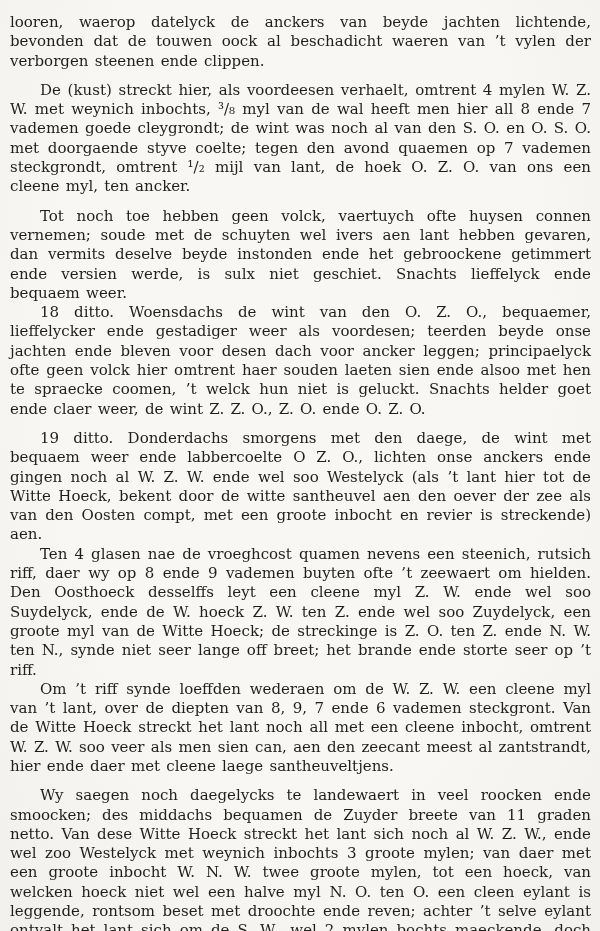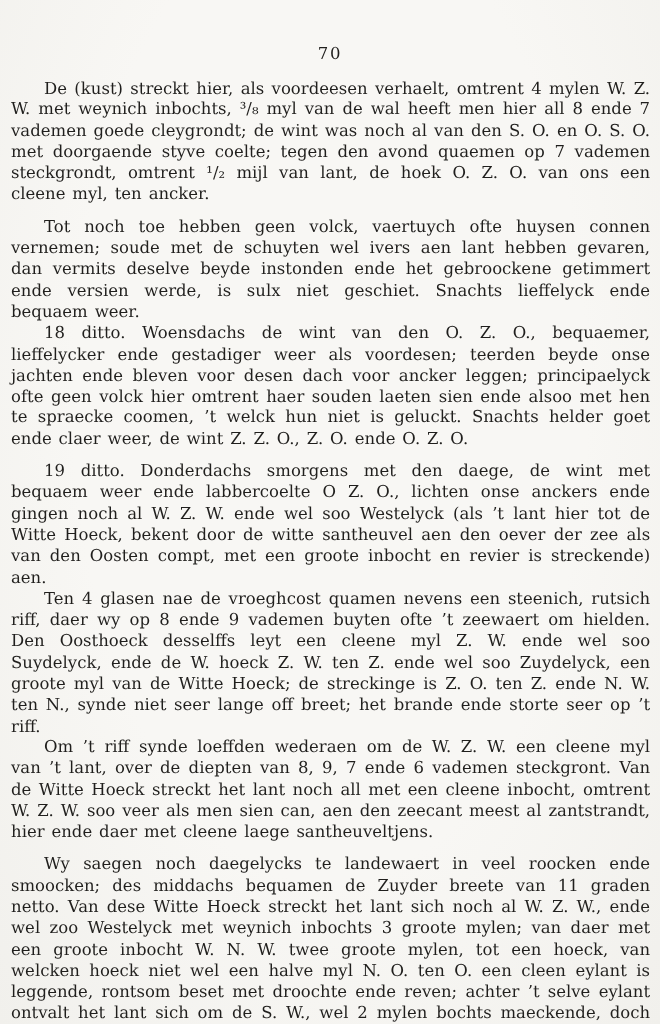--- a/index.html
+++ b/index.html
@@ -41,22 +41,22 @@
     word-spacing: 1.5px;
   }
   .doc-body p.gap { margin-top: 10px; }
   .doc-body p.indent { text-indent: 30px; }
   .doc-body strong { font-weight: 400; }
 </style>
 </head>
 <body>
 
 <div class="scan-page">
-  <div class="page-number">70</div>
   <div class="doc-body" id="doc-body">
+      <p class=""><span>looren, waerop datelyck de anckers van beyde jachten lichtende, bevonden dat de touwen oock al beschadicht waeren van ’t vylen der verborgen steenen ende clippen.</span></p>
       <p class="indent gap"><span>De (kust) streckt hier, als voordeesen verhaelt, omtrent 4 mylen W. Z. W. met weynich inbochts, ³/₈ myl van de wal heeft men hier all 8 ende 7 vademen goede cleygrondt; de wint was noch al van den S. O. en O. S. O. met doorgaende styve coelte; tegen den avond quaemen op 7 vademen steckgrondt, omtrent ¹/₂ mijl van lant, de hoek O. Z. O. van ons een cleene myl, ten ancker.</span></p>
       <p class="indent gap"><span>Tot noch toe hebben geen volck, vaertuych ofte huysen connen vernemen; soude met de schuyten wel ivers aen lant hebben gevaren, dan vermits deselve beyde instonden ende het gebroockene getimmert ende versien werde, is sulx niet geschiet. Snachts lieffelyck ende bequaem weer.</span></p>
       <p class="indent"><span>18 ditto. Woensdachs de wint van den O. Z. O., bequaemer, lieffelycker ende gestadiger weer als voordesen; teerden beyde onse jachten ende bleven voor desen dach voor ancker leggen; principaelyck ofte geen volck hier omtrent haer souden laeten sien ende alsoo met hen te spraecke coomen, ’t welck hun niet is geluckt. Snachts helder goet ende claer weer, de wint Z. Z. O., Z. O. ende O. Z. O.</span></p>
       <p class="indent gap"><span>19 ditto. Donderdachs smorgens met den daege, de wint met bequaem weer ende labbercoelte O Z. O., lichten onse anckers ende gingen noch al W. Z. W. ende wel soo Westelyck (als ’t lant hier tot de </span><strong>Witte Hoeck,</strong><span> bekent door de witte santheuvel aen den oever der zee als van den Oosten compt, met een groote inbocht en revier is streckende) aen.</span></p>
       <p class="indent"><span>Ten 4 glasen nae de vroeghcost quamen nevens een steenich, rutsich riff, daer wy op 8 ende 9 vademen buyten ofte ’t zeewaert om hielden. Den Oosthoeck desselffs leyt een cleene myl Z. W. ende wel soo Suydelyck, ende de W. hoeck Z. W. ten Z. ende wel soo Zuydelyck, een groote myl van de Witte Hoeck; de streckinge is Z. O. ten Z. ende N. W. ten N., synde niet seer lange off breet; het brande ende storte seer op ’t riff.</span></p>
       <p class="indent"><span>Om ’t riff synde loeffden wederaen om de W. Z. W. een cleene myl van ’t lant, over de diepten van 8, 9, 7 ende 6 vademen steckgront. Van de Witte Hoeck streckt het lant noch all met een cleene inbocht, omtrent W. Z. W. soo veer als men sien can, aen den zeecant meest al zantstrandt, hier ende daer met cleene laege santheuveltjens.</span></p>
       <p class="indent gap"><span>Wy saegen noch daegelycks te landewaert in veel roocken ende smoocken; des middachs bequamen de </span><strong>Zuyder breete van 11 graden netto.</strong><span> Van dese Witte Hoeck streckt het lant sich noch al W. Z. W., ende wel zoo Westelyck met weynich inbochts 3 groote mylen; van daer met een groote inbocht W. N. W. twee groote mylen, tot een hoeck, van welcken hoeck niet wel een halve myl N. O. ten O. een cleen eylant is leggende, rontsom beset met droochte ende reven; achter ’t selve eylant ontvalt het lant sich om de S. W., wel 2 mylen bochts maeckende, doch weder naer de N. W. kerende. Van dit eylant is de streckinge der wal omtrent N. W. en de Z. O.; aen de zeeoever is meestal santstrant hier ende daer met reven.</span></p>
     </div>
 </div>
 

